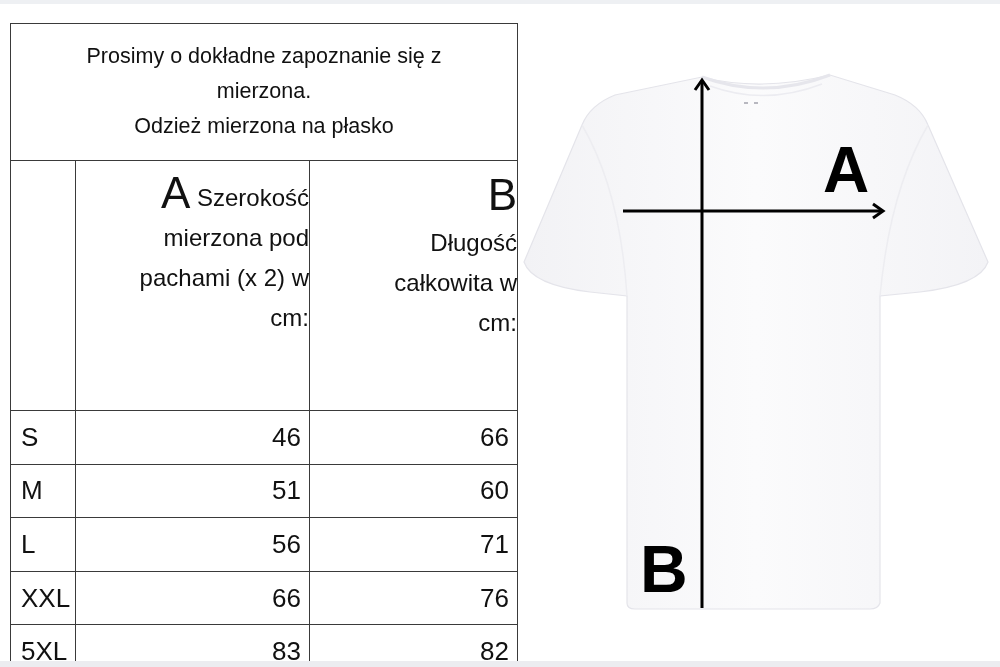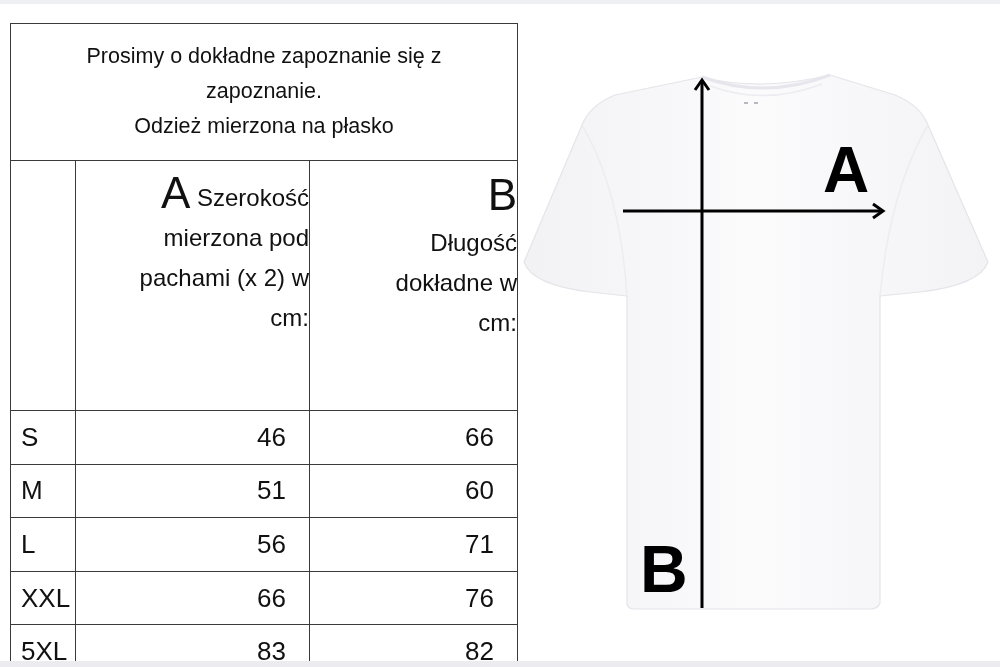--- a/index.html
+++ b/index.html
@@ -22,21 +22,21 @@
     font-size: 21.5px; line-height: 35px; color: #111;
   }
   .head-row td { height: 192px; text-align: right; vertical-align: top; }
   .col-head {
     font-size: 24px; line-height: 40px; color: #111; padding-top: 10px !important;
   }
   .big-letter { font-size: 44px; line-height: 44px; vertical-align: -2px; }
   .col-head-b .big-letter { display: block; margin-bottom: 4px; line-height: 48px; }
   .data-row td { height: 42.5px; font-size: 26px; color: #111; vertical-align: middle; }
   .data-row .size { text-align: left; padding-left: 10px; }
-  .data-row .val { text-align: right; padding-right: 23px; }
+  .data-row .val { text-align: right; padding-right: 8px; }
 
   .shirt-area { position: absolute; left: 510px; top: 0; width: 490px; height: 661px; }
   .shirt-svg { position: absolute; left: 0; top: 0; }
   .letter-label {
     position: absolute; font-family: "Liberation Sans", "DejaVu Sans", sans-serif;
     font-weight: bold; color: #000; line-height: 1;
   }
   .label-a { left: 313px; top: 138px; font-size: 64px; }
   .label-b { left: 130px; top: 536px; font-size: 66px; }
 </style>
@@ -48,39 +48,39 @@
 <table class="size-table">
   <colgroup>
     <col style="width:65px">
     <col style="width:234px">
     <col style="width:208px">
   </colgroup>
   <tbody>
       <tr>
     <td colspan="3" class="notice-cell">
       <div>Prosimy o dokładne zapoznanie się z</div>
-      <div>zapoznanie.</div>
+      <div>mierzona.</div>
       <div>Odzież mierzona na płasko</div>
     </td>
   </tr>
   <tr class="head-row">
     <td></td>
     <td class="col-head">
       <div>
         <span class="big-letter">A</span>
         <span>Szerokość</span>
       </div>
       <div>mierzona pod</div>
       <div>pachami (x 2) w</div>
       <div>cm:</div>
     </td>
     <td class="col-head col-head-b">
       <span class="big-letter">B</span>
       <div>Długość</div>
-      <div>dokładne w</div>
+      <div>całkowita w</div>
       <div>cm:</div>
     </td>
   </tr>
   <tr class="data-row">
     <td class="size">S</td>
     <td class="val">46</td>
     <td class="val">66</td>
   </tr>
   <tr class="data-row">
     <td class="size">M</td>

